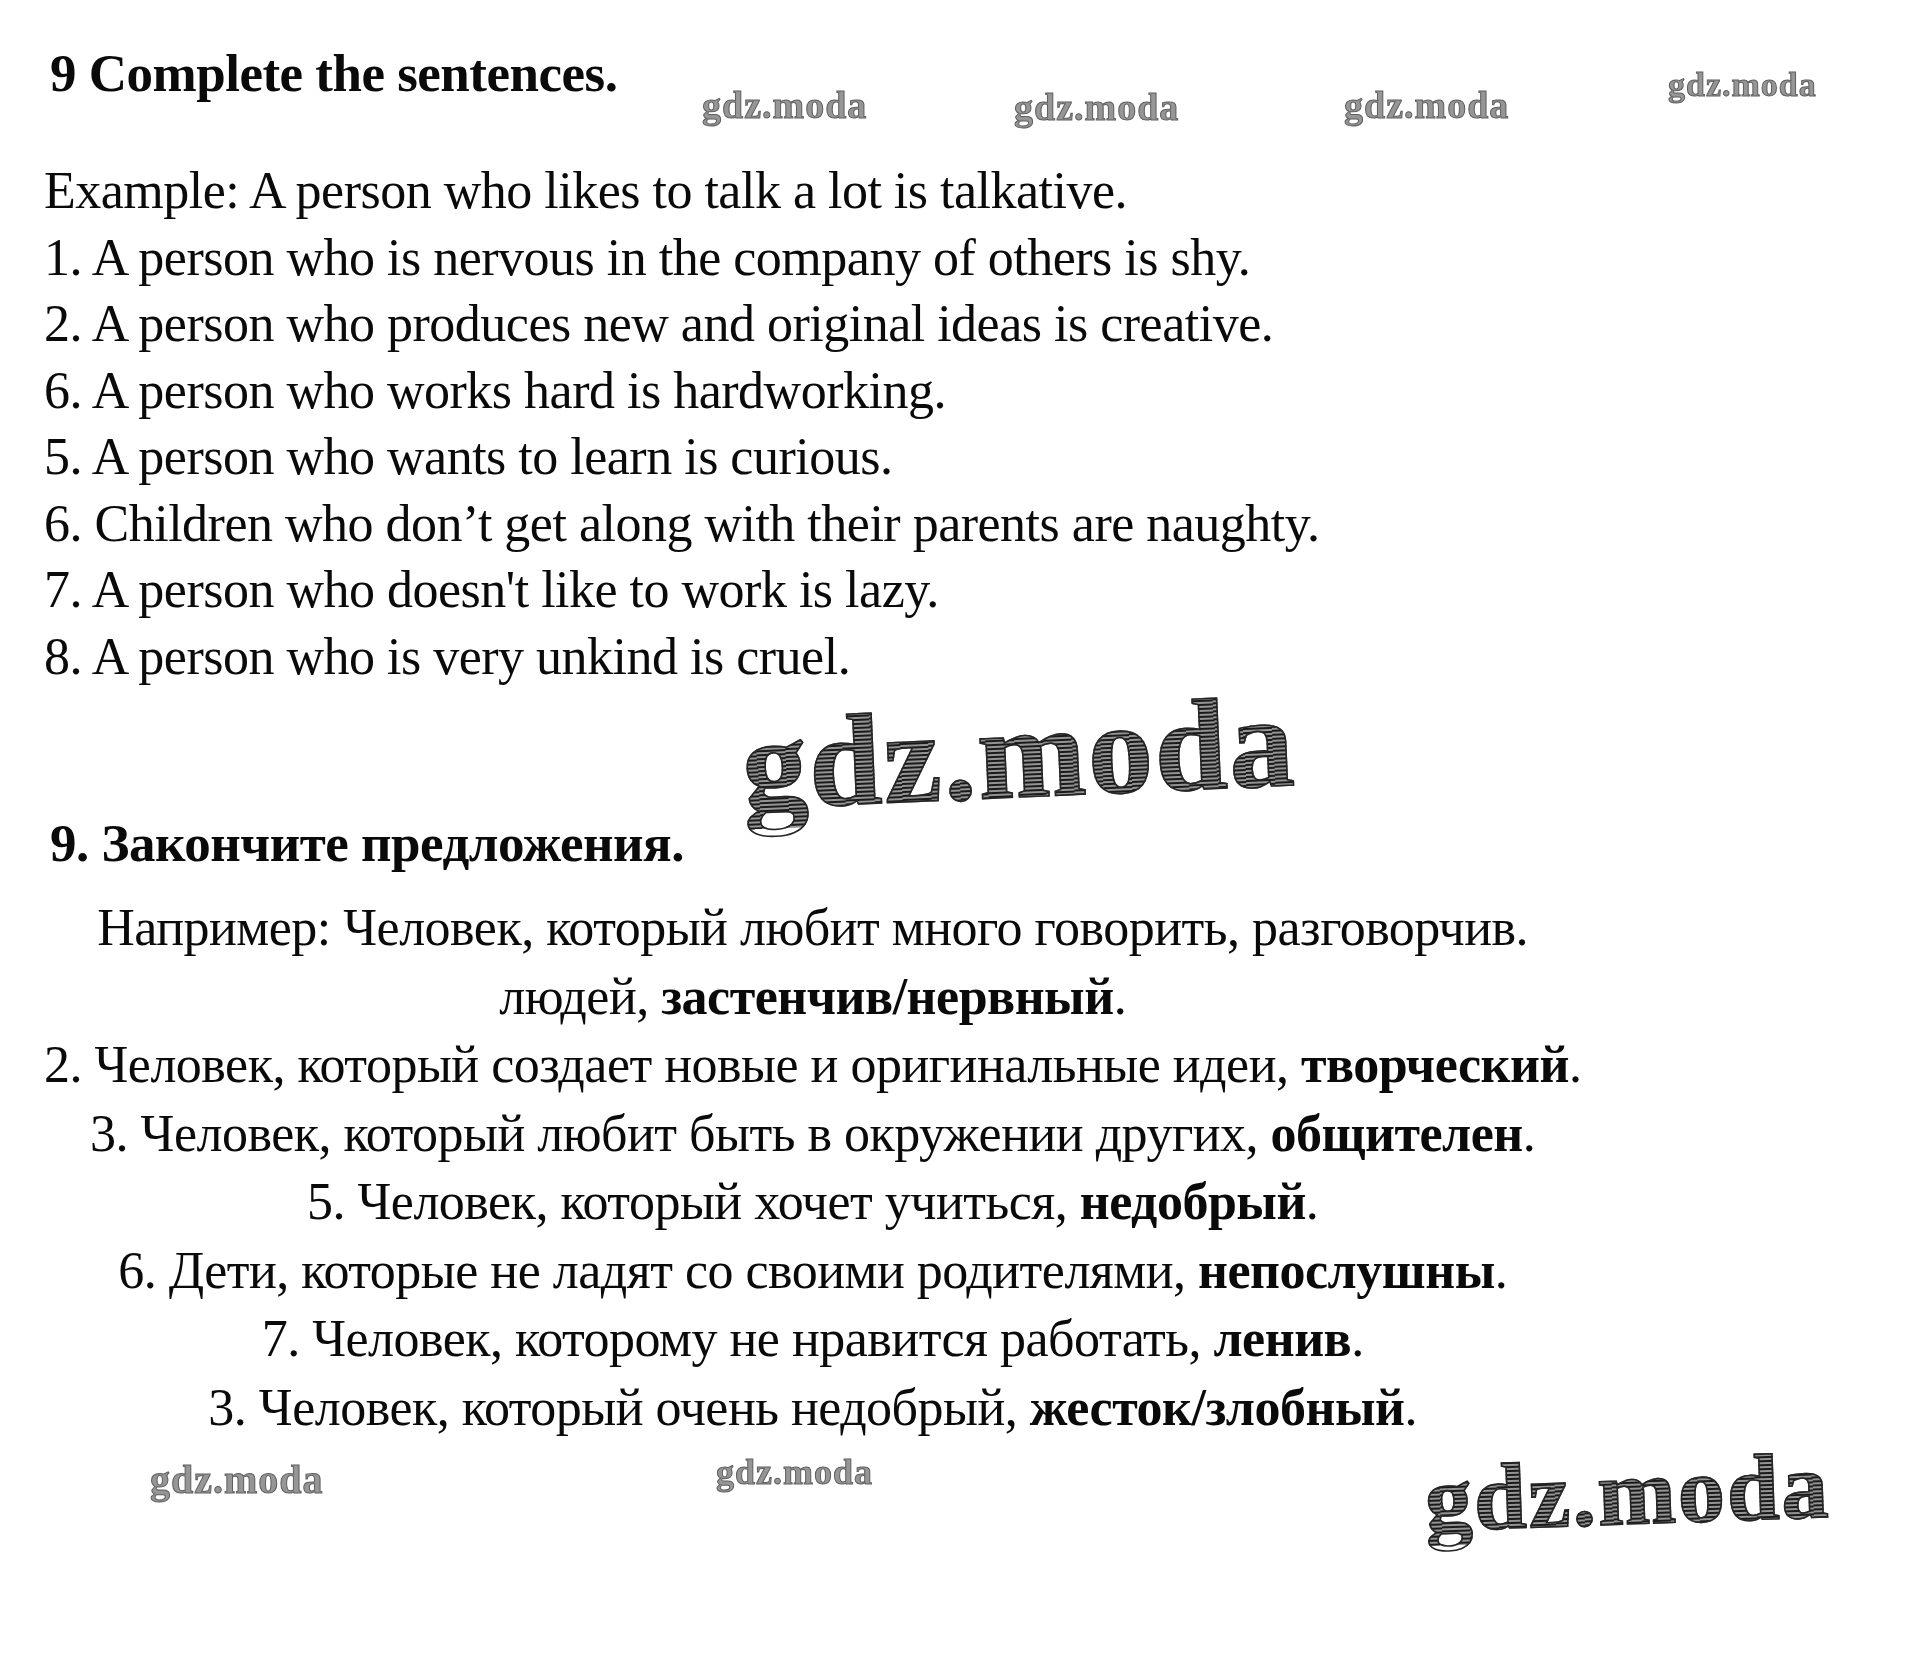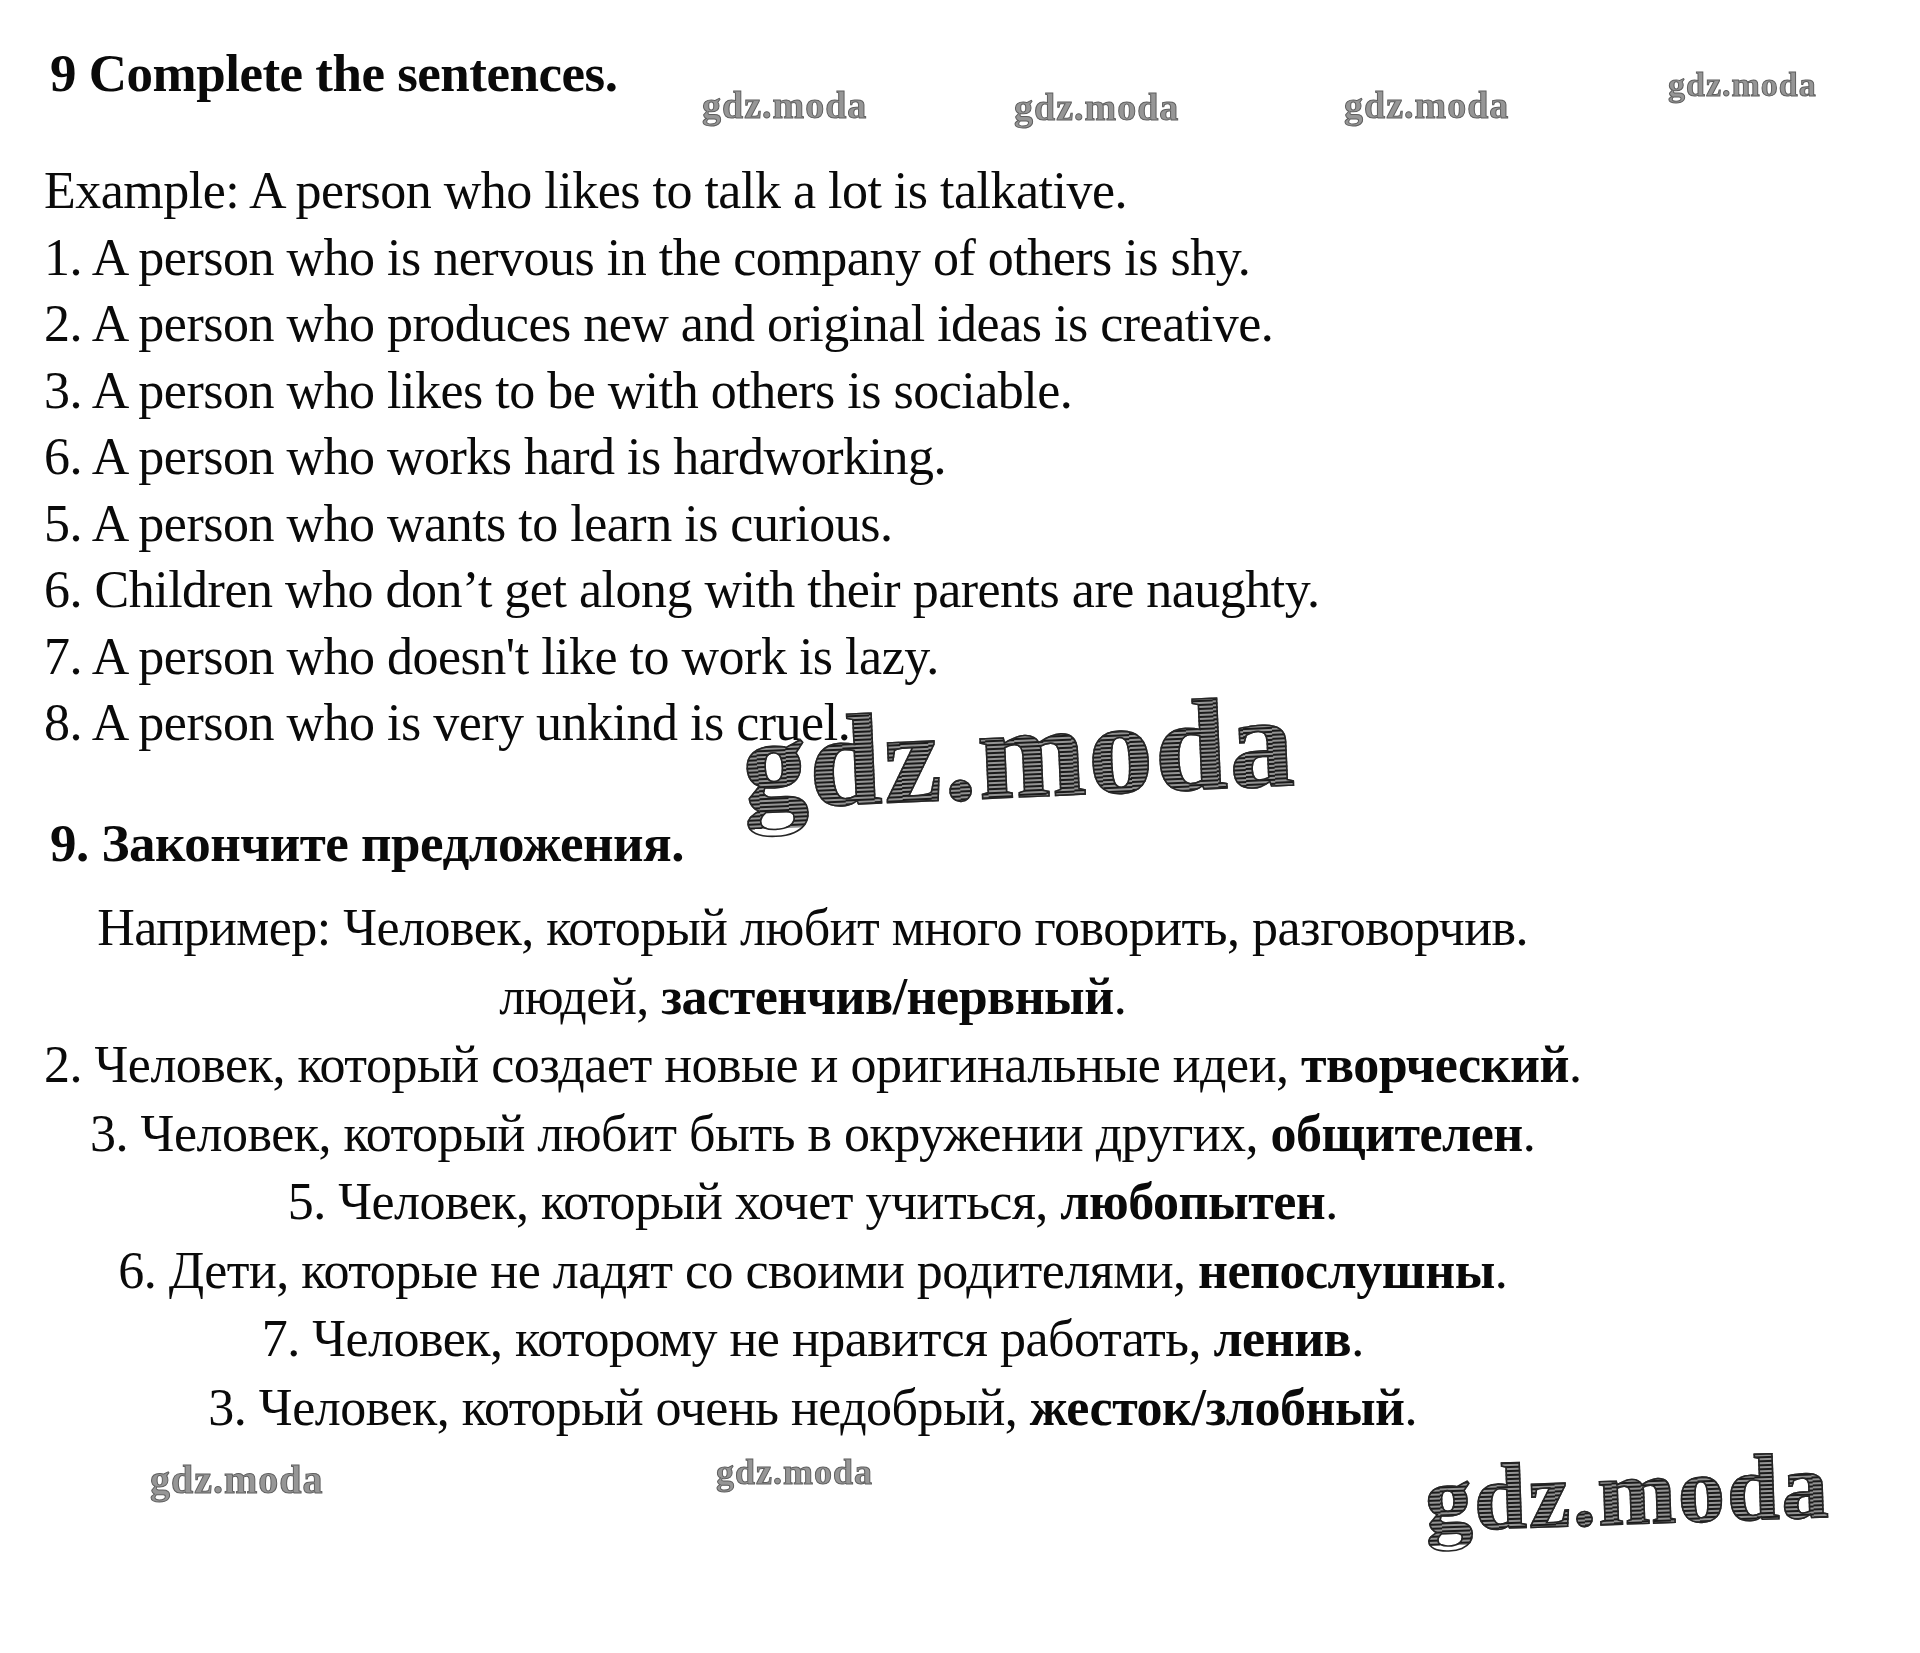--- a/index.html
+++ b/index.html
@@ -79,38 +79,37 @@
   <div class="wm-sm" id="wm-t2">gdz.moda</div>
   <div class="wm-sm" id="wm-t3">gdz.moda</div>
   <div class="wm-sm" id="wm-t4">gdz.moda</div>
 
   <h1 class="heading" id="eng-heading">9 Complete the sentences.</h1>
 
   <div class="lines" id="eng-lines">
     <div class="line">Example: A person who likes to talk a lot is talkative.</div>
     <div class="line">1. A person who is nervous in the company of others is shy.</div>
     <div class="line">2. A person who produces new and original ideas is creative.</div>
-    <div class="line">3. A person who likes to be with others is sociable.</div>
     <div class="line">6. A person who works hard is hardworking.</div>
     <div class="line">5. A person who wants to learn is curious.</div>
     <div class="line">6. Children who don’t get along with their parents are naughty.</div>
     <div class="line">7. A person who doesn't like to work is lazy.</div>
     <div class="line">8. A person who is very unkind is cruel.</div>
   </div>
 
   <div class="wm-lg" id="wm-center">gdz.moda</div>
 
   <h2 class="heading" id="rus-heading">9. Закончите предложения.</h2>
 
   <div class="lines" id="rus-lines">
     <div class="line"><span>Например: Человек, который любит много говорить, разговорчив.</span><b></b><span></span></div>
     <div class="line"><span>людей, </span><b>застенчив/нервный</b><span>.</span></div>
     <div class="line"><span>2. Человек, который создает новые и оригинальные идеи, </span><b>творческий</b><span>.</span></div>
     <div class="line"><span>3. Человек, который любит быть в окружении других, </span><b>общителен</b><span>.</span></div>
-    <div class="line"><span>5. Человек, который хочет учиться, </span><b>любопытен</b><span>.</span></div>
+    <div class="line"><span>5. Человек, который хочет учиться, </span><b>недобрый</b><span>.</span></div>
     <div class="line"><span>6. Дети, которые не ладят со своими родителями, </span><b>непослушны</b><span>.</span></div>
     <div class="line"><span>7. Человек, которому не нравится работать, </span><b>ленив</b><span>.</span></div>
     <div class="line"><span>3. Человек, который очень недобрый, </span><b>жесток/злобный</b><span>.</span></div>
   </div>
 
   <div class="wm-sm" id="wm-b1">gdz.moda</div>
   <div class="wm-sm" id="wm-b2">gdz.moda</div>
 
   <div class="wm-lg" id="wm-bottom-right">gdz.moda</div>
 

